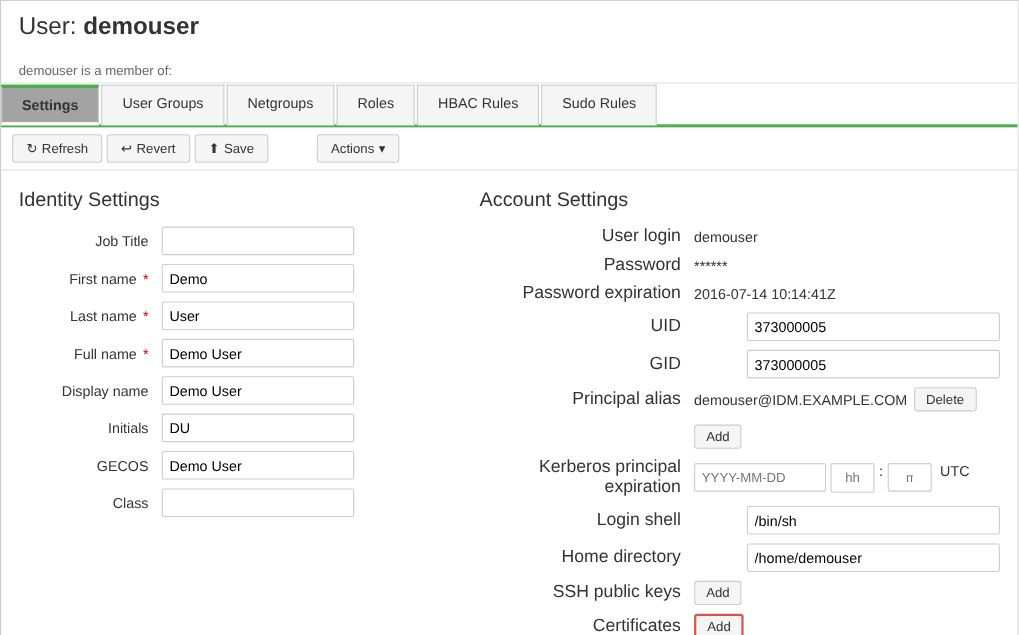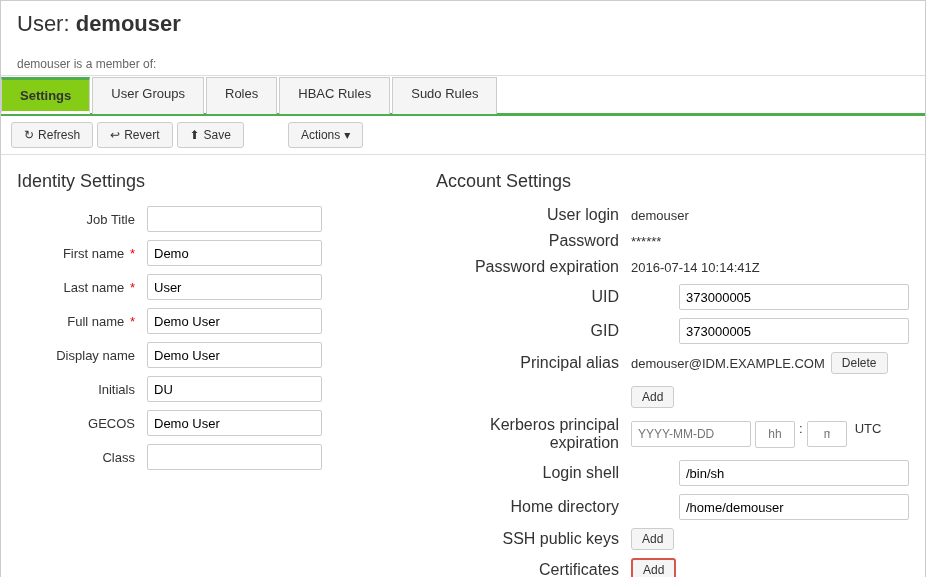--- a/index.html
+++ b/index.html
@@ -42,21 +42,21 @@
       border: 1px solid #ccc;
       border-bottom: none;
       background: #f5f5f5;
       color: #333;
       font-size: 13px;
       margin-right: 2px;
       position: relative;
       bottom: -1px;
     }
     .tab.active {
-      background: #84cc16;
+      background: #a3a3a3;
       border-top: 3px solid #4cae4c;
       border-bottom: 3px solid #fff;
       font-weight: bold;
       z-index: 1;
     }
     .toolbar {
       display: flex;
       align-items: center;
       padding: 6px 10px;
       gap: 4px;
@@ -216,20 +216,21 @@
     <div class="page-title">
       <span>User:</span>
       <strong>demouser</strong>
     </div>
     <div class="page-subtitle">demouser is a member of:</div>
   </div>
 
   <div class="tabs-row">
     <div class="tab active">Settings</div>
     <div class="tab">User Groups</div>
+    <div class="tab">Netgroups</div>
     <div class="tab">Roles</div>
     <div class="tab">HBAC Rules</div>
     <div class="tab">Sudo Rules</div>
   </div>
 
   <div class="toolbar">
     <button class="btn">
       <span>↻</span>
       <span>Refresh</span>
     </button>

